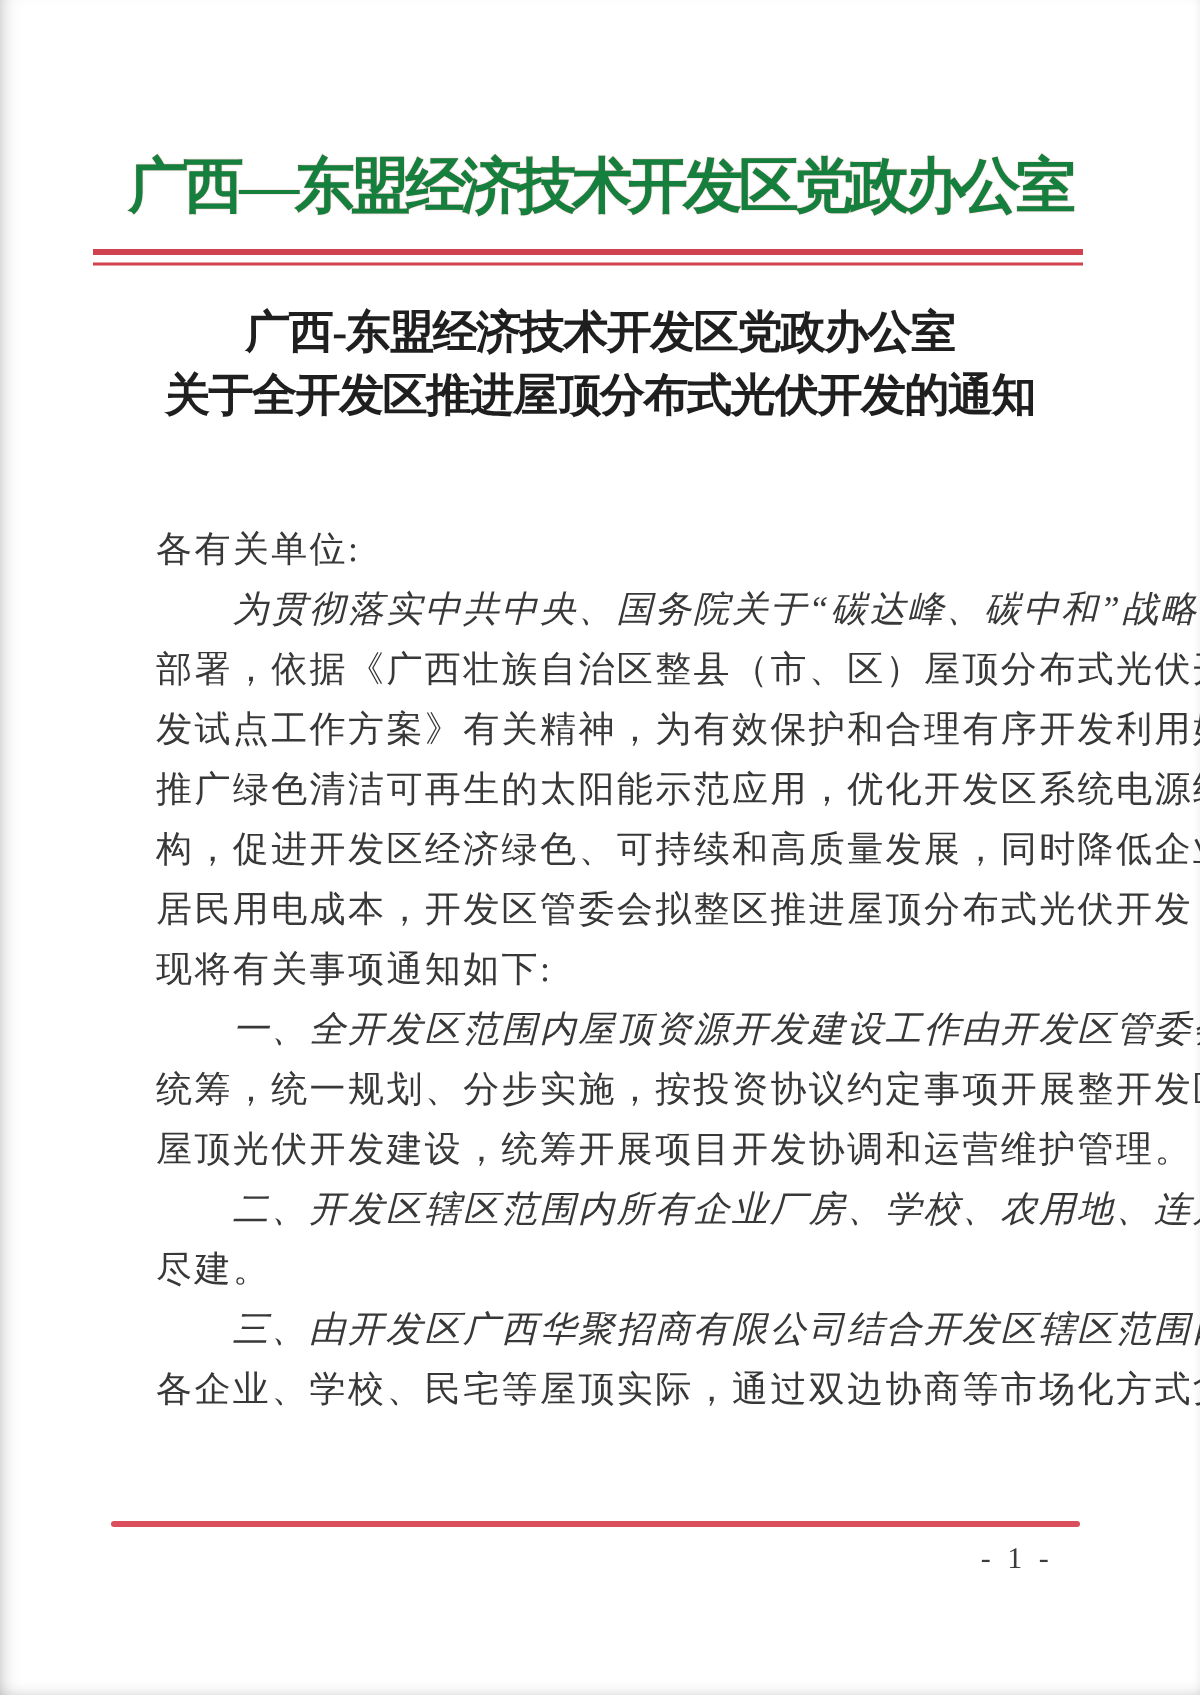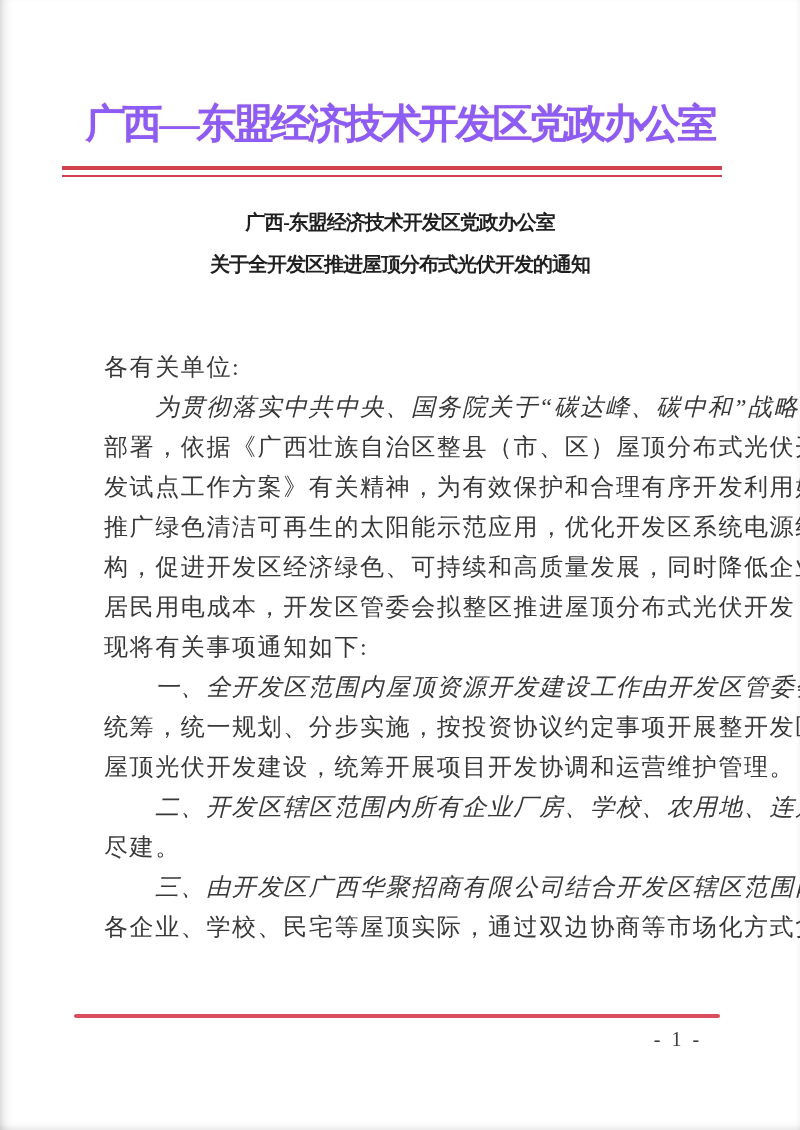--- a/index.html
+++ b/index.html
@@ -24,21 +24,21 @@
   .letterhead {
     position: absolute;
     top: 96px;
     left: 0;
     width: 100%;
     text-align: center;
     font-size: 40px;
     line-height: 55px;
     font-weight: bold;
     letter-spacing: -3px;
-    color: #8b5cf6;
+    color: #15803d;
     text-shadow: 0 0 1px rgba(208,67,78,0.55);
     white-space: nowrap;
   }
 
   .rule-thick {
     position: absolute;
     top: 166px;
     left: 62px;
     width: 660px;
     height: 4px;
@@ -55,21 +55,21 @@
 
   
   .doc-title {
     position: absolute;
     top: 201px;
     left: 0;
     width: 100%;
     text-align: center;
     color: #1f1f1f;
     font-weight: bold;
-    font-size: 20px;
+    font-size: 30px;
     line-height: 42px;
     letter-spacing: -1px;
     white-space: nowrap;
   }
 
   
   .body-text {
     position: absolute;
     top: 330px;
     left: 104px;

